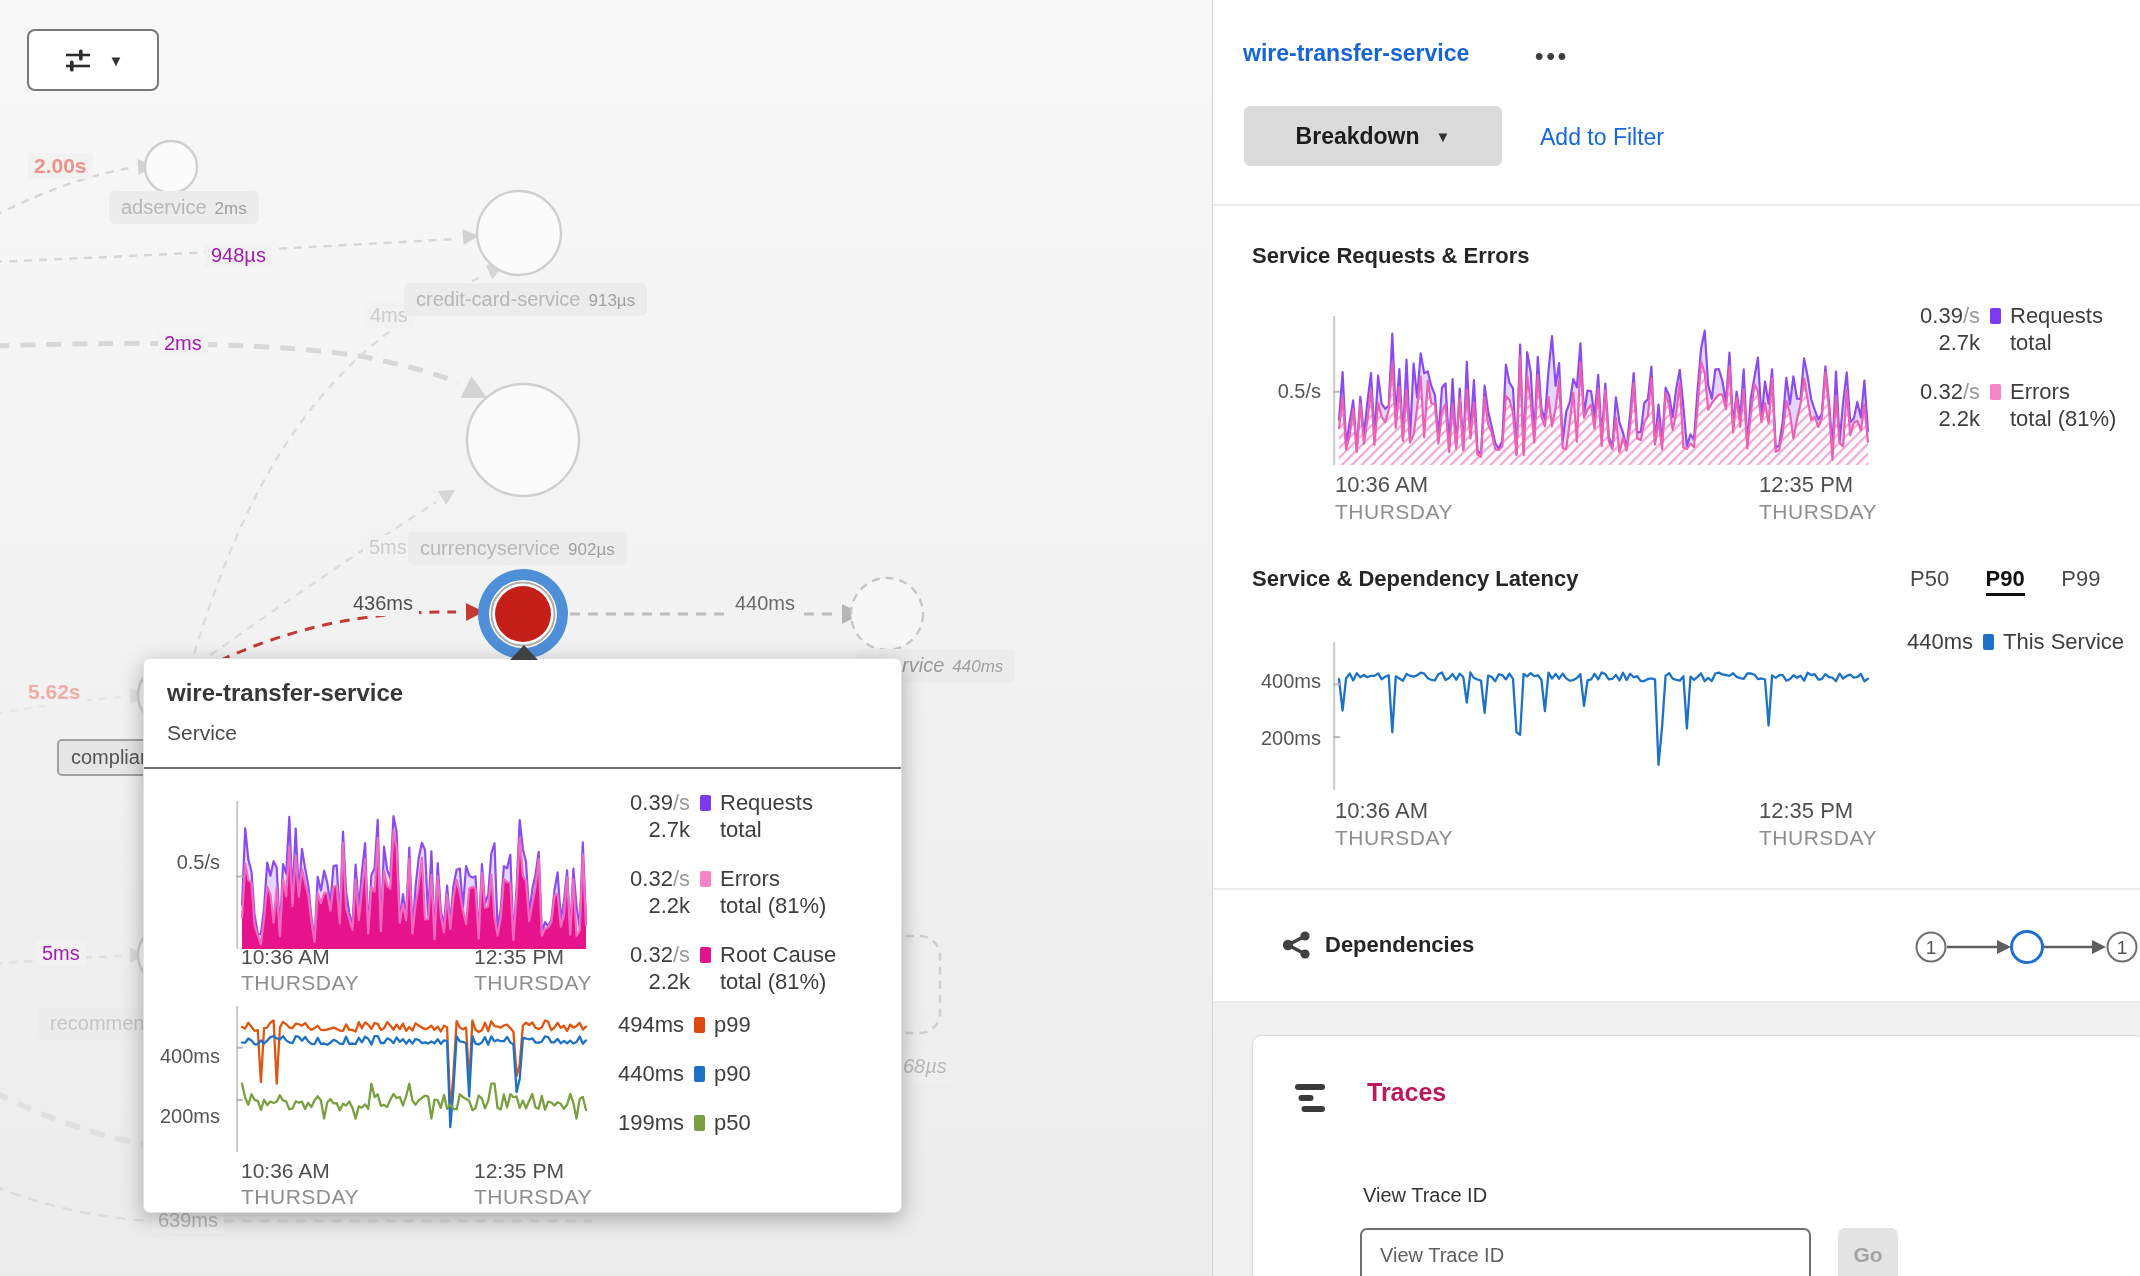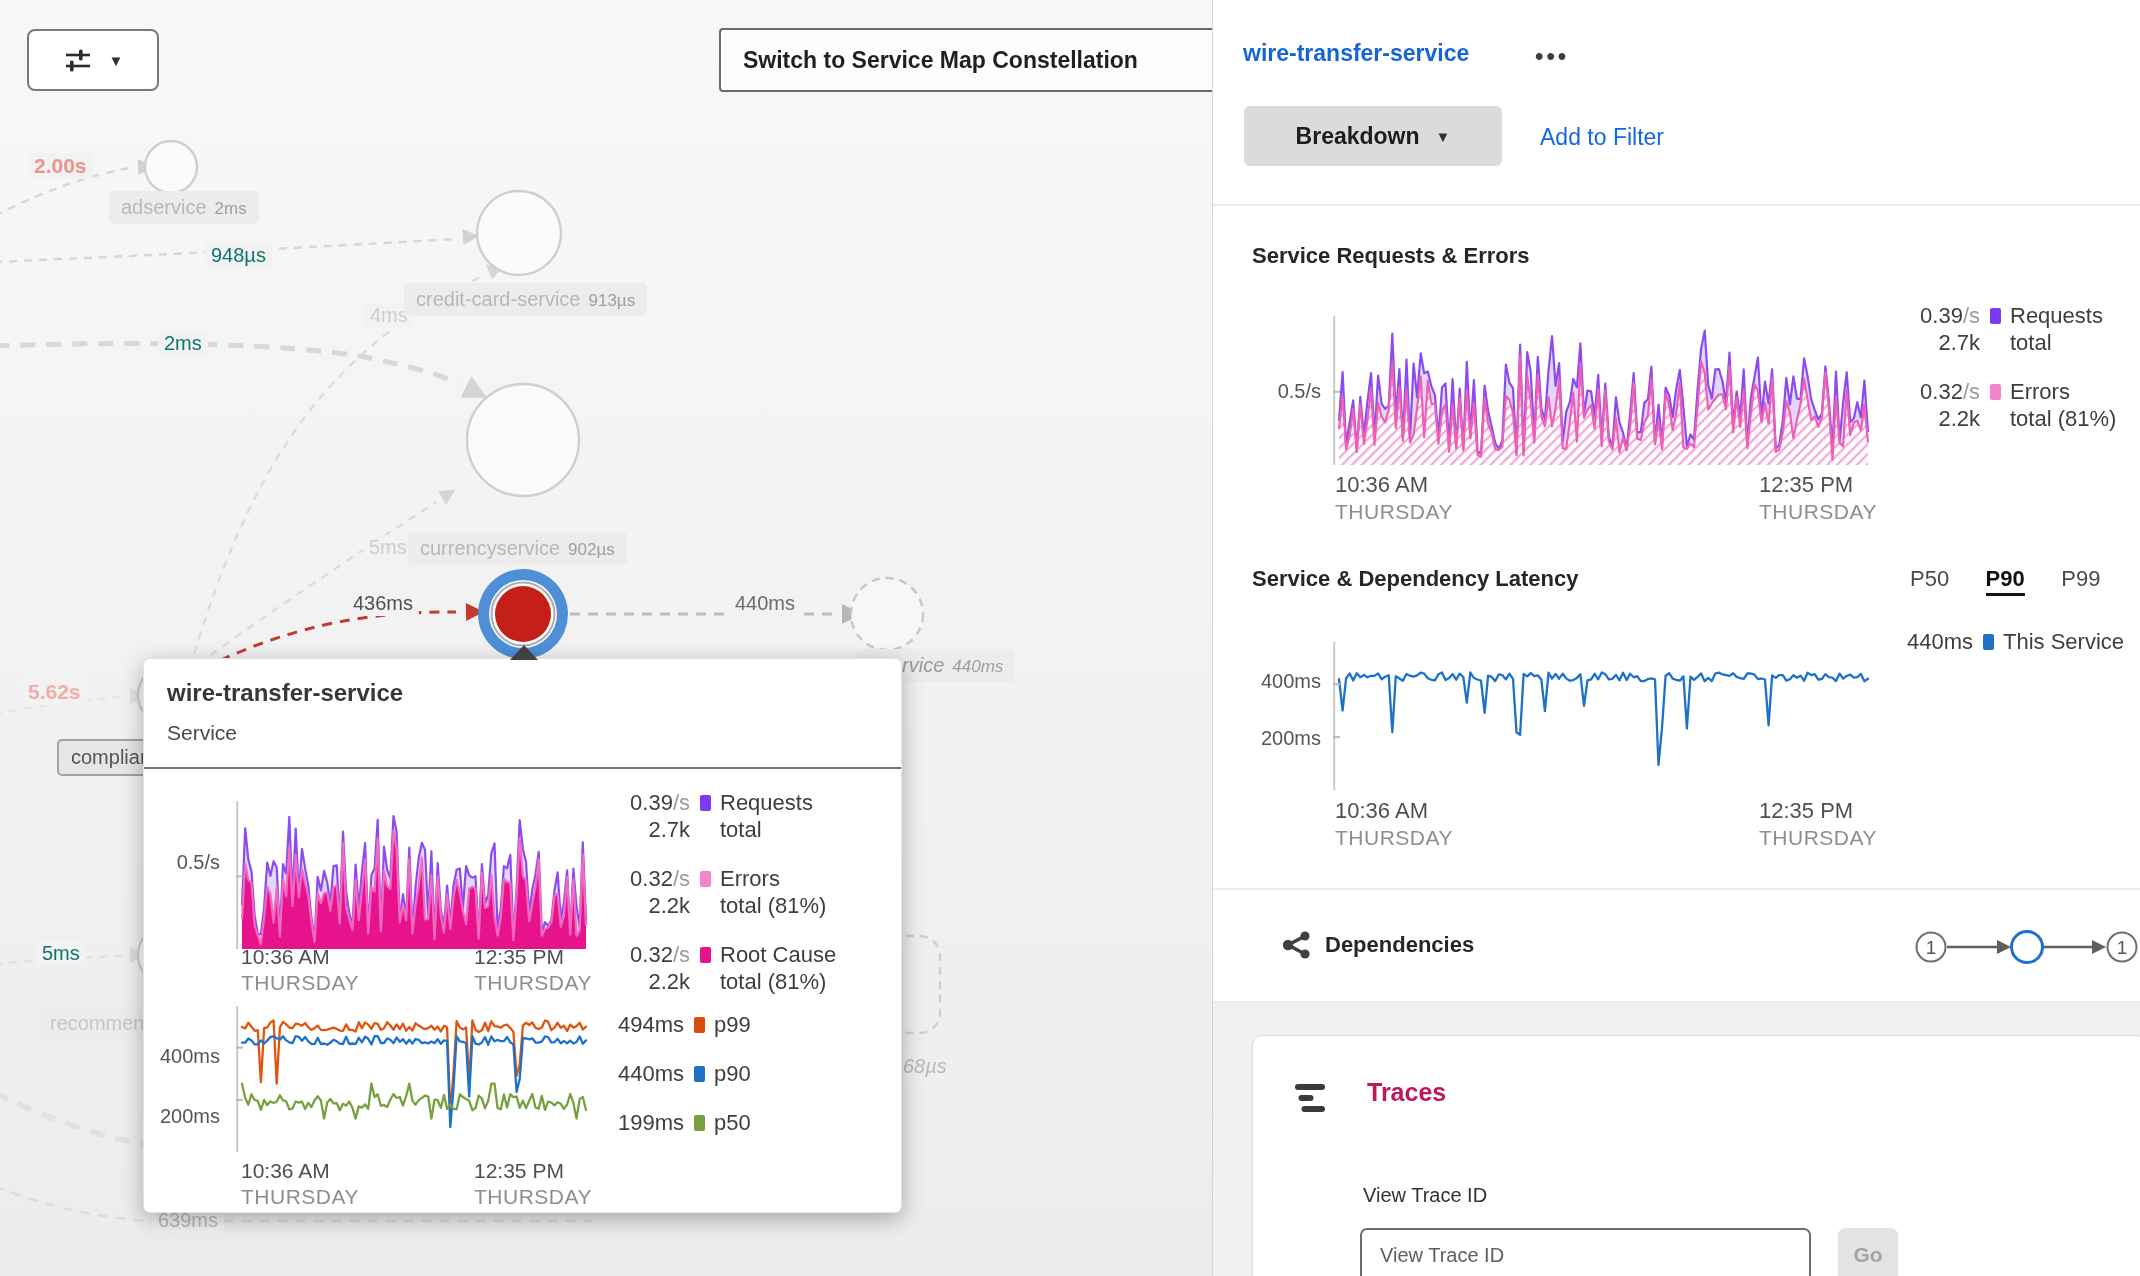--- a/index.html
+++ b/index.html
@@ -3,21 +3,21 @@
 <meta charset="utf-8">
 <style>
   html,body{margin:0;padding:0;background:#e9e9e9;font-family:"Liberation Sans","DejaVu Sans",sans-serif;}
   .stage{position:relative;width:2140px;height:1276px;overflow:hidden;background:#f4f4f4;}
   
   .map{position:absolute;left:0;top:0;width:1212px;height:1276px;background:linear-gradient(180deg,#f8f8f8,#ececec);overflow:hidden;}
   .map svg.layer{position:absolute;left:0;top:0;z-index:1;}
   .chip{position:absolute;z-index:2;background:#ececec;border-radius:5px;padding:5px 12px;white-space:nowrap;font-size:20px;color:#b7b7b7;}
   .chip .val{font-size:17px;color:#9f9f9f;margin-left:8px;}
   .chip.italic, .chip.italic .val{font-style:italic;}
-  .halo{position:absolute;z-index:2;background:#f2f2f2;padding:1px 6px;font-size:20px;color:#0f766e;white-space:nowrap;}
+  .halo{position:absolute;z-index:2;background:#f2f2f2;padding:1px 6px;font-size:20px;color:#a21caf;white-space:nowrap;}
   .toolbar-btn{position:absolute;z-index:3;background:#fff;border:2px solid #787878;border-radius:8px;display:flex;align-items:center;justify-content:center;gap:16px;}
   .switch-btn{position:absolute;z-index:3;background:#fdfdfd;border:2px solid #6b6b6b;border-radius:4px;display:flex;align-items:center;padding:0 22px;font-size:23px;font-weight:700;color:#1f1f1f;white-space:nowrap;overflow:hidden;}
   .showing{position:absolute;z-index:3;font-size:23px;color:#2e2e2e;}
   
   .tooltip{position:absolute;left:143px;top:658px;width:757px;height:553px;background:#fff;border:1px solid #e3e3e3;border-radius:7px;box-shadow:0 6px 22px rgba(0,0,0,.30);z-index:6;}
   .tooltip .ptr{position:absolute;left:366px;top:-14px;width:0;height:0;border-left:14px solid transparent;border-right:14px solid transparent;border-bottom:15px solid #414141;}
   .tt-title{position:absolute;left:23px;top:20px;font-size:24px;font-weight:700;color:#383838;}
   .tt-sub{position:absolute;left:23px;top:62px;font-size:21px;color:#4a4a4a;}
   .tt-div{position:absolute;left:0;top:108px;width:100%;height:2px;background:#6f6f6f;}
   
@@ -119,23 +119,20 @@
 
     <div class="toolbar-btn" style="left:27px;top:29px;width:128px;height:58px;">
       <svg width="30" height="30" viewBox="0 0 30 30">
         <line x1="3" y1="10" x2="27" y2="10" stroke="#2c2c2c" stroke-width="2.6"></line>
         <rect x="16" y="4.5" width="3.6" height="11" rx="1.6" fill="#2c2c2c"></rect>
         <line x1="3" y1="21" x2="27" y2="21" stroke="#2c2c2c" stroke-width="2.6"></line>
         <rect x="7" y="15.5" width="3.6" height="11" rx="1.6" fill="#2c2c2c"></rect>
       </svg>
       <span class="caret">▼</span>
     </div>
-    <div class="switch-btn" style="left:719px;top:28px;width:500px;height:60px;">
-        <span>Switch to Service Map Constellation</span>
-      </div>
 
     <div class="tooltip">
       <div class="ptr"></div>
       <div class="tt-title">wire-transfer-service</div>
       <div class="tt-sub">Service</div>
       <div class="tt-div"></div>
 
       <span class="ylab" style="left:14px;top:192px;width:62px;">0.5/s</span>
       <svg class="chart" width="352" height="152" style="left:92px;top:140px;">
           <path d="M6.0,106.5 L9.2,29.3 L12.3,60.4 L15.5,72.7 L18.6,116.1 L21.8,135.1 L24.9,135.1 L28.1,108.7 L31.2,63.5 L34.4,76.8 L37.6,62.2 L40.7,68.4 L43.9,133.1 L47.0,65.1 L50.2,74.6 L53.3,17.9 L56.5,98.0 L59.7,29.5 L62.8,94.2 L66.0,49.9 L69.1,69.2 L72.3,86.4 L75.4,118.5 L78.6,139.8 L81.7,77.8 L84.9,91.5 L88.1,71.9 L91.2,83.3 L94.4,104.7 L97.5,67.0 L100.7,66.3 L103.8,120.6 L107.0,32.5 L110.1,92.6 L113.3,114.0 L116.5,126.8 L119.6,65.5 L122.8,109.6 L125.9,72.9 L129.1,44.1 L132.2,131.3 L135.4,76.2 L138.6,69.3 L141.7,20.8 L144.9,131.0 L148.0,47.5 L151.2,71.1 L154.3,79.0 L157.5,17.1 L160.6,32.9 L163.8,121.8 L167.0,95.1 L170.1,119.0 L173.3,48.5 L176.4,132.8 L179.6,87.5 L182.7,59.0 L185.9,43.8 L189.0,50.9 L192.2,116.8 L195.4,52.4 L198.5,137.4 L201.7,64.2 L204.8,111.2 L208.0,126.5 L211.1,86.6 L214.3,124.2 L217.4,87.2 L220.6,70.8 L223.8,69.4 L226.9,108.6 L230.1,67.0 L233.2,76.4 L236.4,78.7 L239.5,77.2 L242.7,137.6 L245.9,65.1 L249.0,105.1 L252.2,95.5 L255.3,54.5 L258.5,44.4 L261.6,130.3 L264.8,109.6 L267.9,67.2 L271.1,69.3 L274.3,55.8 L277.4,139.3 L280.6,88.6 L283.7,21.0 L286.9,50.2 L290.0,62.8 L293.2,115.1 L296.3,90.3 L299.5,75.5 L302.7,52.9 L305.8,134.1 L309.0,123.1 L312.1,127.0 L315.3,121.0 L318.4,91.8 L321.6,73.4 L324.8,119.9 L327.9,103.2 L331.1,71.4 L334.2,133.3 L337.4,69.7 L340.5,107.3 L343.7,127.5 L346.8,43.3 L350.0,122.4L350,150 L6,150 Z" fill="rgba(170,132,248,0.32)"></path>

